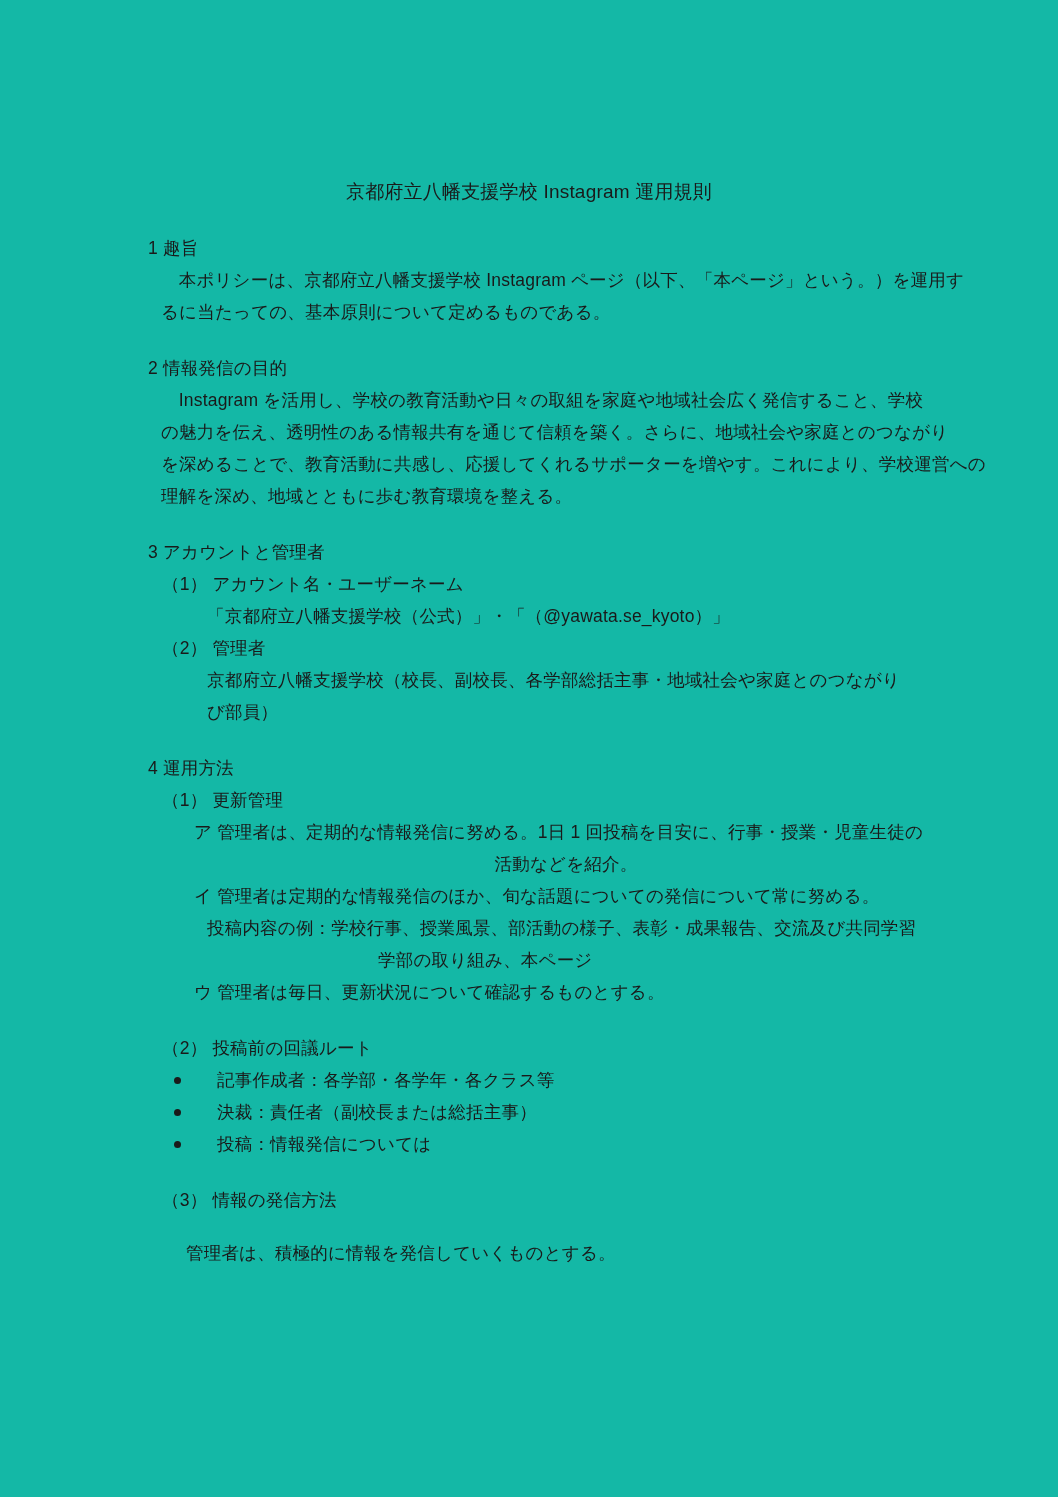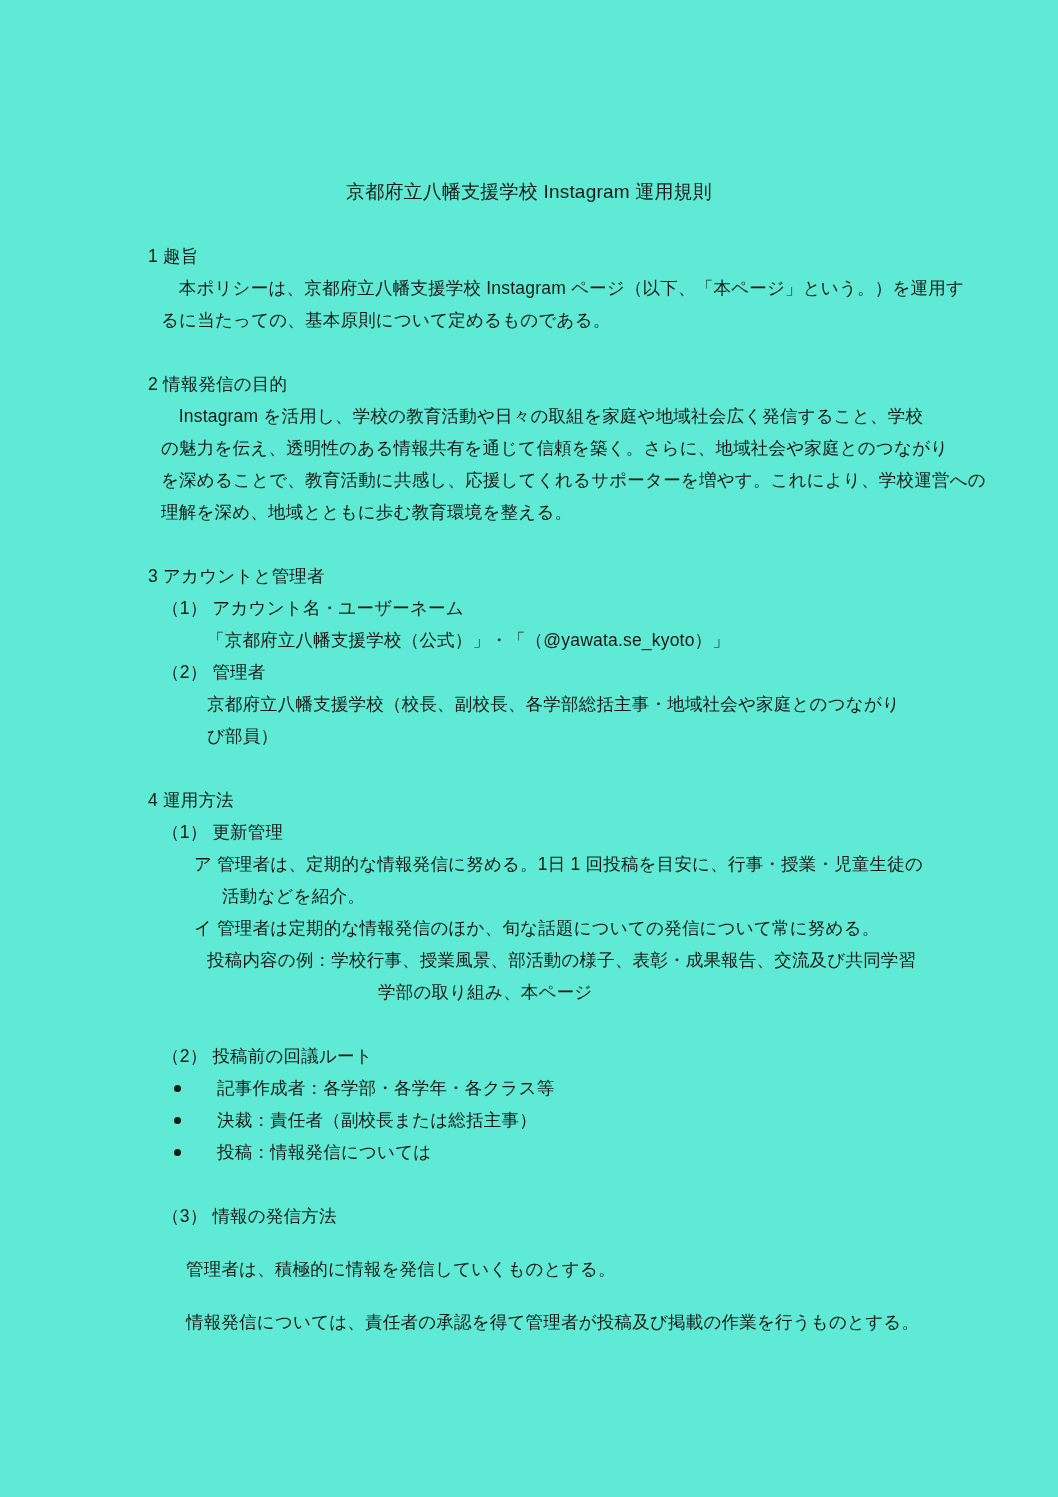--- a/index.html
+++ b/index.html
@@ -5,21 +5,21 @@
   html, body {
     margin: 0;
     padding: 0;
     background: #e8e8e8;
   }
   .page {
     position: relative;
     width: 1058px;
     height: 1497px;
     margin: 0 auto;
-    background: #5eead4;
+    background: #14b8a6;
     overflow: hidden;
     font-family: "Liberation Sans", "DejaVu Sans", sans-serif;
     color: #1a1a1a;
   }
   .content {
     position: absolute;
     left: 148px;
     top: 176px;
     width: 762px;
   }
@@ -29,26 +29,26 @@
     height: 32px;
     white-space: nowrap;
     letter-spacing: 0.2px;
   }
   .b-title {
     font-size: 19px;
     text-align: center;
     width: 100%;
     margin-bottom: 7px;
   }
-  .b-heading { margin-top: 32px; }
+  .b-heading { margin-top: 24px; }
   .b-body    { padding-left: 0; margin-left: 13px; }
   .b-l1      { padding-left: 14px; }
   .b-l2      { padding-left: 59px; }
   .b-l3      { padding-left: 46px; }
-  .b-l3c     { padding-left: 74px; }
+  .b-l3c     { padding-left: 74px; text-align: center; }
   .b-deep    { padding-left: 230px; }
   .b-sub     { padding-left: 38px; margin-top: 21px; }
   .b-bullet  { display: flex; padding-left: 24px; }
   .bullet-marker {
     flex: none;
     width: 45px;
     position: relative;
   }
   .bullet-marker::before {
     content: "";
@@ -82,30 +82,30 @@
       <div class="ln b-l1">（2） 管理者</div>
       <div class="ln b-l2">京都府立八幡支援学校（校長、副校長、各学部総括主事・地域社会や家庭とのつながり</div>
       <div class="ln b-l2">び部員）</div>
       <div class="ln b-heading">4 運用方法</div>
       <div class="ln b-l1">（1） 更新管理</div>
       <div class="ln b-l3">ア 管理者は、定期的な情報発信に努める。1日 1 回投稿を目安に、行事・授業・児童生徒の</div>
       <div class="ln b-l3c">活動などを紹介。</div>
       <div class="ln b-l3">イ 管理者は定期的な情報発信のほか、旬な話題についての発信について常に努める。</div>
       <div class="ln b-l2">投稿内容の例：学校行事、授業風景、部活動の様子、表彰・成果報告、交流及び共同学習</div>
       <div class="ln b-deep">学部の取り組み、本ページ</div>
+      <div class="ln b-l3">ウ 管理者は毎日、更新状況について確認するものとする。</div>
       <div class="ln b-heading b-l1">（2） 投稿前の回議ルート</div>
       <div class="ln b-bullet">
         <span class="bullet-marker"></span>
         <span class="bullet-text">記事作成者：各学部・各学年・各クラス等</span>
       </div>
       <div class="ln b-bullet">
         <span class="bullet-marker"></span>
         <span class="bullet-text">決裁：責任者（副校長または総括主事）</span>
       </div>
       <div class="ln b-bullet">
         <span class="bullet-marker"></span>
         <span class="bullet-text">投稿：情報発信については</span>
       </div>
       <div class="ln b-heading b-l1">（3） 情報の発信方法</div>
       <div class="ln b-sub">管理者は、積極的に情報を発信していくものとする。</div>
-      <div class="ln b-sub">情報発信については、責任者の承認を得て管理者が投稿及び掲載の作業を行うものとする。</div>
     </div>
 </div>
 
 </body></html>

